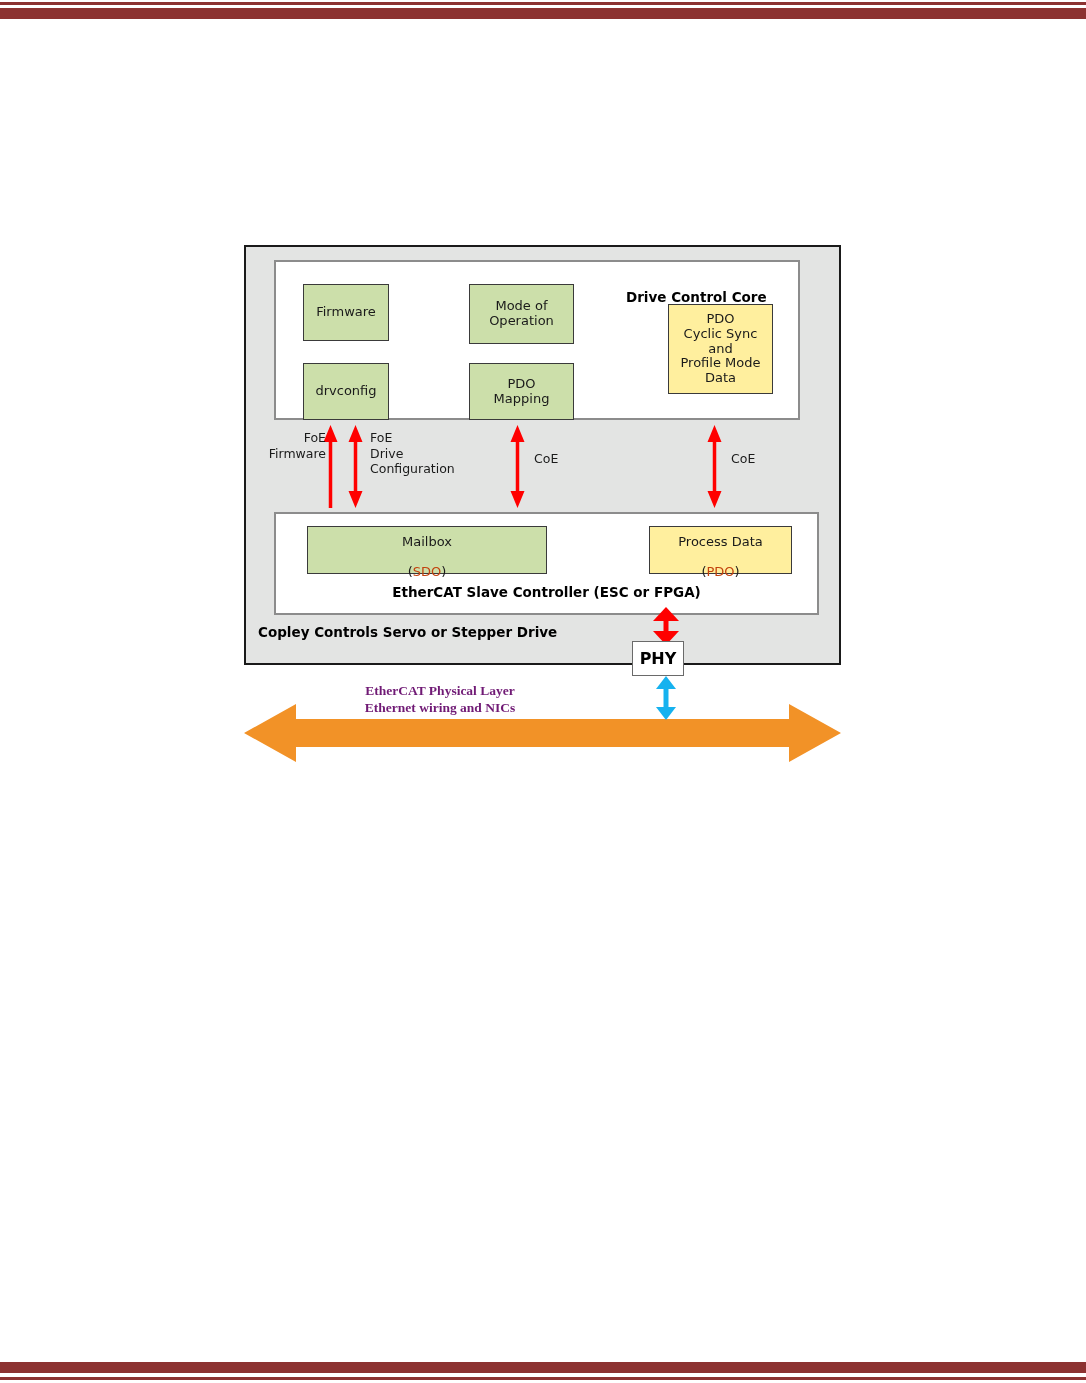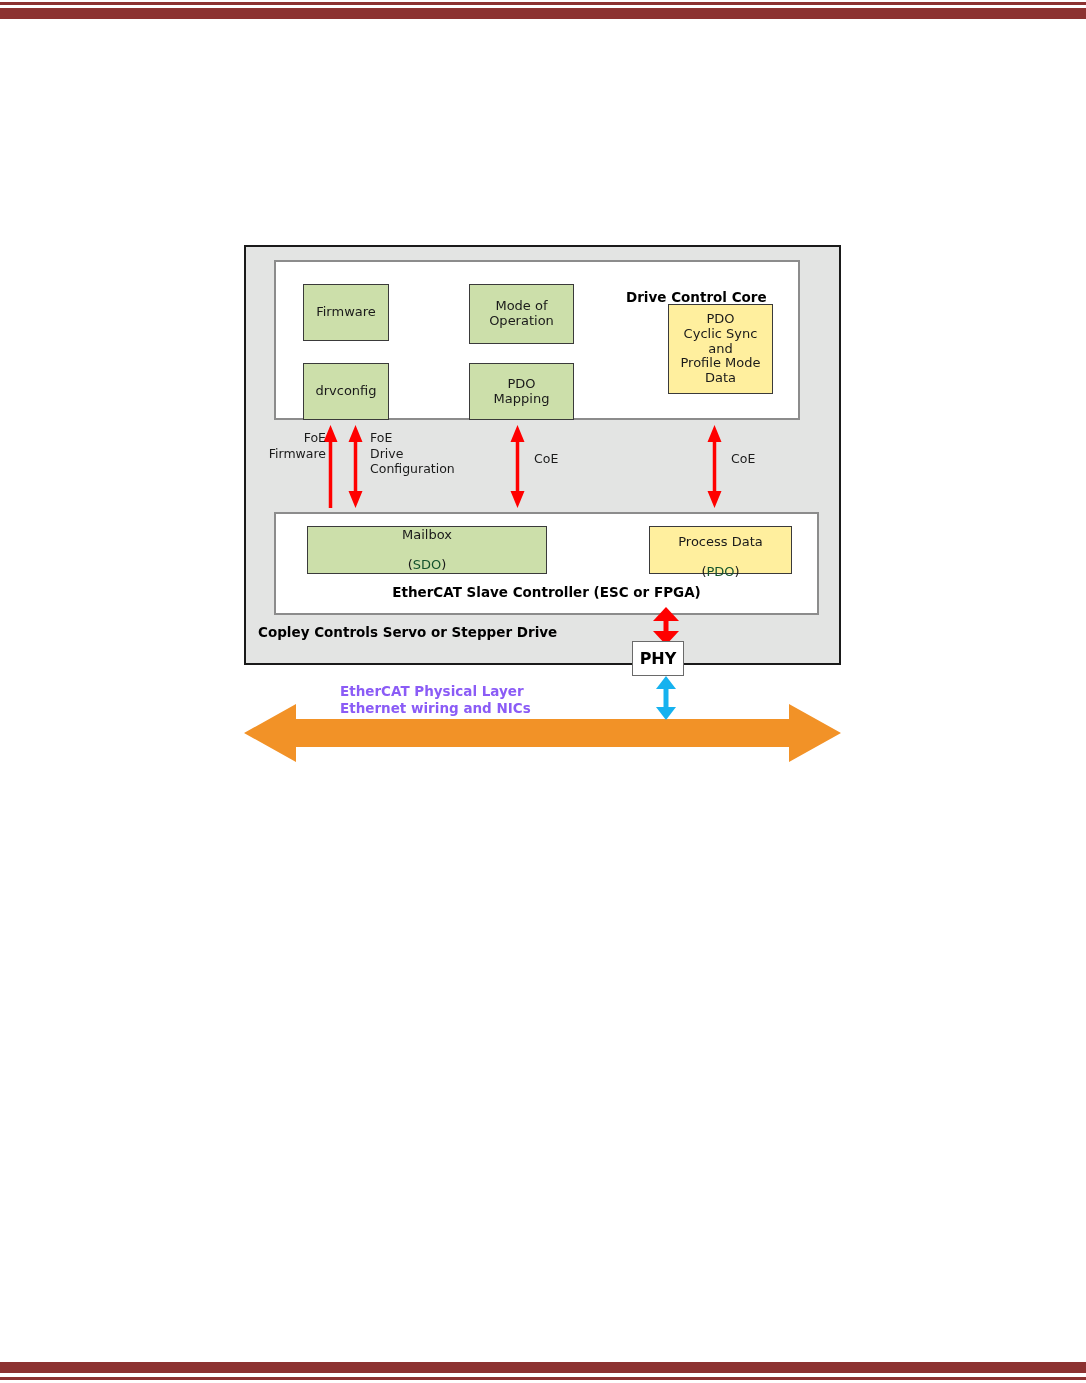--- a/index.html
+++ b/index.html
@@ -65,21 +65,21 @@
   .yellow { background: #ffef9e; }
 
   
   #box-firmware   { left: 27px;  top: 22px;  width: 86px;  height: 57px; }
   #box-drvconfig  { left: 27px;  top: 101px; width: 86px;  height: 57px; }
   #box-mode-op    { left: 193px; top: 22px;  width: 105px; height: 60px; }
   #box-pdo-map    { left: 193px; top: 101px; width: 105px; height: 57px; }
   #box-pdo-cyclic { left: 392px; top: 42px;  width: 105px; height: 90px; }
 
   
-  #box-mailbox      { left: 31px;  top: 12px;  width: 240px; height: 48px; align-items: flex-end; }
+  #box-mailbox      { left: 31px;  top: 12px;  width: 240px; height: 48px; }
   #box-process-data { left: 373px; top: 12px;  width: 143px; height: 48px; }
 
   .panel-title {
     position: absolute;
     font-weight: bold;
     font-size: 13.5px;
     color: #000000;
     white-space: nowrap;
   }
   #core-title { left: 350px; top: 27px; }
@@ -87,21 +87,21 @@
   #drive-title {
     position: absolute;
     left: 12px;
     top: 377px;
     font-weight: bold;
     font-size: 13.5px;
     color: #000000;
     white-space: nowrap;
   }
 
-  .sdo-pdo { color: #14532d; }
+  .sdo-pdo { color: #c2410c; }
 
   
   .v-arrow {
     position: absolute;
     width: 15px;
   }
   .v-arrow svg { display: block; }
 
   .arrow-label {
     position: absolute;
@@ -146,25 +146,27 @@
     width: 597px;
     height: 58px;
   }
   #phys-layer-arrow svg { display: block; }
 
   #phys-layer-label {
     position: absolute;
     left: 340px;
     top: 683px;
     width: 200px;
+    text-align: center;
     font-weight: bold;
     font-size: 13.5px;
-    color: #8b5cf6;
+    color: #701a75;
     line-height: 1.25;
     white-space: pre-line;
+    font-family: Liberation Serif, serif;
   }
 </style>
 </head>
 <body>
 
 <div class="page-rule rule-top-thin"></div>
 <div class="page-rule rule-top-thick"></div>
 <div class="page-rule rule-bot-thick"></div>
 <div class="page-rule rule-bot-thin"></div>
 

